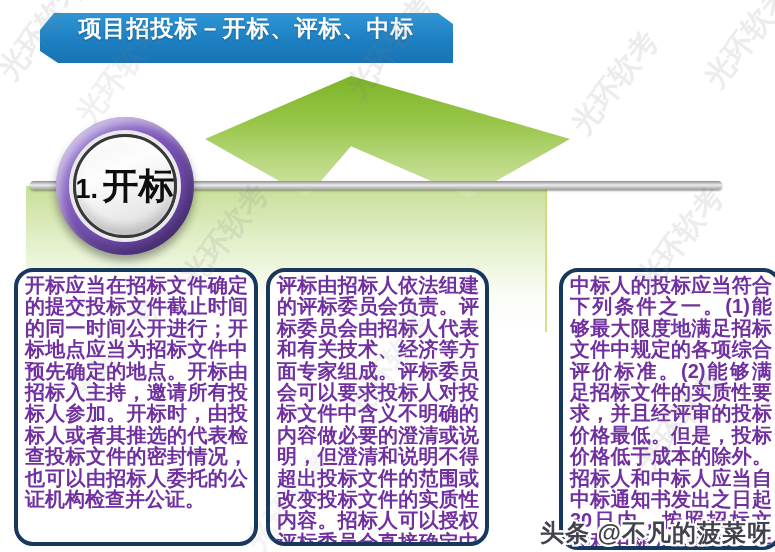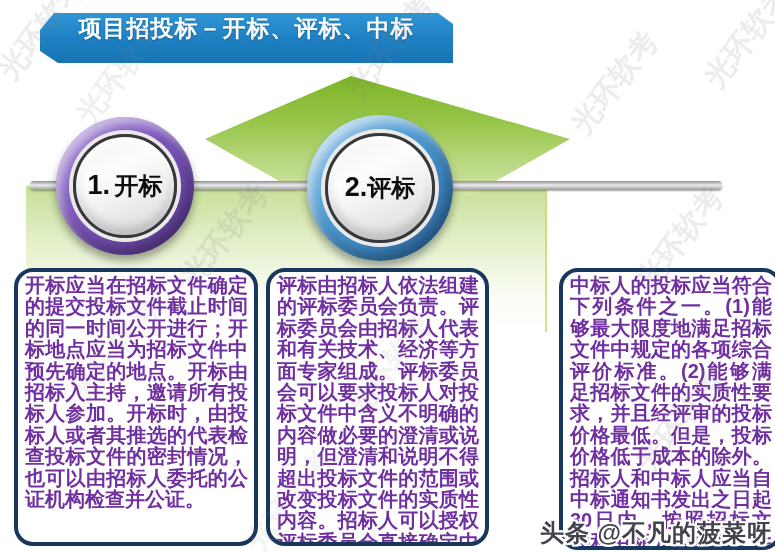--- a/index.html
+++ b/index.html
@@ -51,21 +51,21 @@
     background:linear-gradient(135deg,#c9c9ee 0%,#9090d2 45%,#6d6db7 100%);}
   .inner{
     width:71%;height:71%;border-radius:50%;
     border:3px solid #383838;
     box-shadow:0 0 0 4px #e9e9e9,inset 0 4px 6px rgba(255,255,255,0.95),inset 0 -8px 10px rgba(0,0,0,0.16);
     background:linear-gradient(155deg,#f2f2f2 0%,#fdfdfd 35%,#d9d9d9 100%);
     display:flex;align-items:center;justify-content:center;
   }
   .step-label{white-space:nowrap;color:#0d0d0d;font-weight:bold;}
   .step-num{font-size:27px;font-family:"Liberation Sans",sans-serif;}
-  .step-name{font-size:24px;font-family:"DejaVu Serif",serif;}
+  .step-name{font-size:36px;font-family:"DejaVu Serif",serif;}
   
   .tbox{
     position:absolute;top:268px;width:244px;height:278px;box-sizing:border-box;z-index:5;
     background:#ffffff;border:4px solid #17375d;border-radius:19px;
     padding:3px 6px 3px 7px;overflow:hidden;
   }
   .tbox.b1{left:14px;}
   .tbox.b2{left:266px;width:223px;}
   .tbox.b3{left:544px;width:223px;height:282px;margin-left:15px;}
   .tbox-text{
@@ -98,25 +98,20 @@
   <div class="band"></div>
   <div class="arrow"></div>
 
   <div class="bar"></div>
 
   <div class="circle c1">
     <div class="inner">
       <div class="step-label"><span class="step-num">1.</span> <span class="step-name">开标</span></div>
     </div>
   </div>
-  <div class="circle c2">
-    <div class="inner">
-      <div class="step-label"><span class="step-num">2.</span><span class="step-name">评标</span></div>
-    </div>
-  </div>
 
   <div class="tbox b1">
     <div class="tbox-text">开标应当在招标文件确定的提交投标文件截止时间的同一时间公开进行；开标地点应当为招标文件中预先确定的地点。开标由招标入主持，邀请所有投标人参加。开标时，由投标人或者其推选的代表检查投标文件的密封情况，也可以由招标人委托的公证机构检查并公证。</div>
   </div>
   <div class="tbox b2">
     <div class="tbox-text">评标由招标人依法组建的评标委员会负责。评标委员会由招标人代表和有关技术、经济等方面专家组成。评标委员会可以要求投标人对投标文件中含义不明确的内容做必要的澄清或说明，但澄清和说明不得超出投标文件的范围或改变投标文件的实质性内容。招标人可以授权评标委员会直接确定中标人。</div>
   </div>
   <div class="tbox b3">
     <div class="tbox-text">中标人的投标应当符合下列条件之一。(1)能够最大限度地满足招标文件中规定的各项综合评价标准。(2)能够满足招标文件的实质性要求，并且经评审的投标价格最低。但是，投标价格低于成本的除外。招标人和中标人应当自中标通知书发出之日起30日内，按照招标文件和中标人的投标文件订立书面合同。</div>
   </div>

